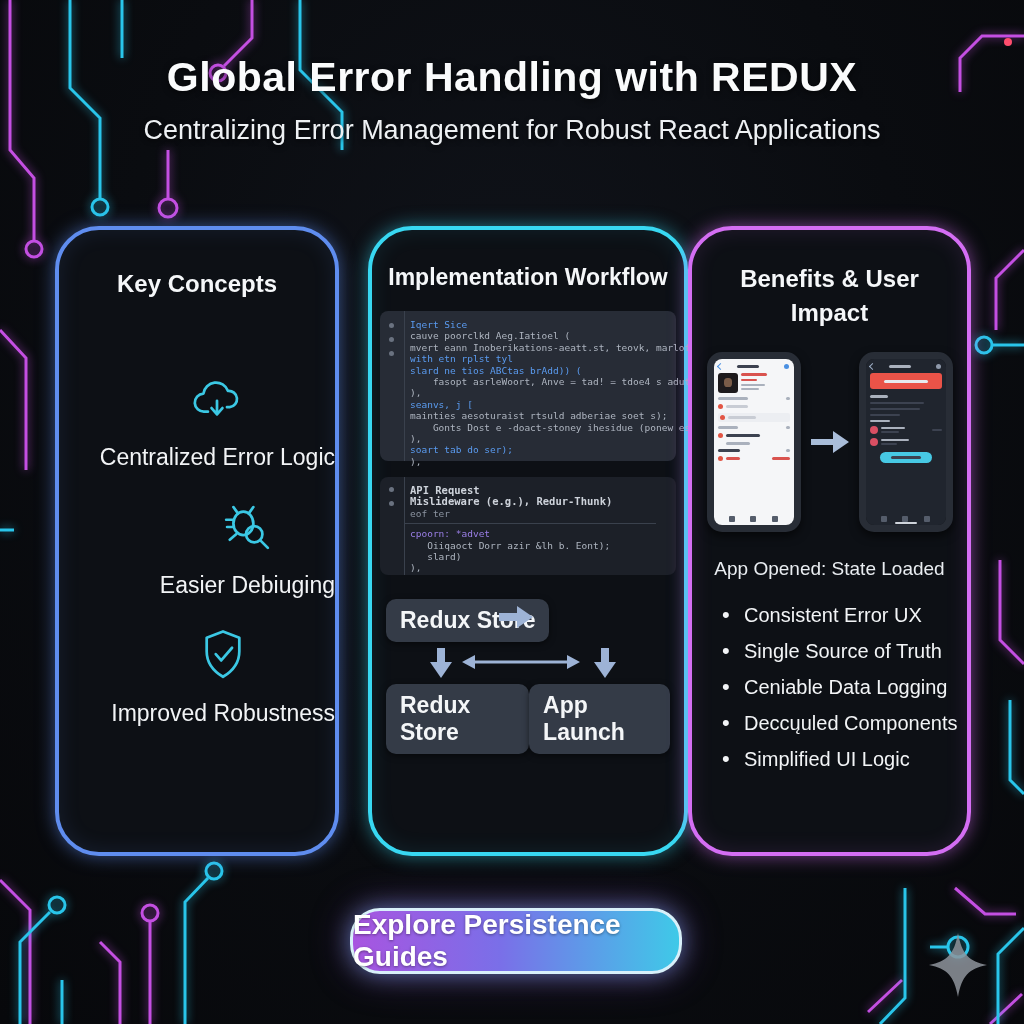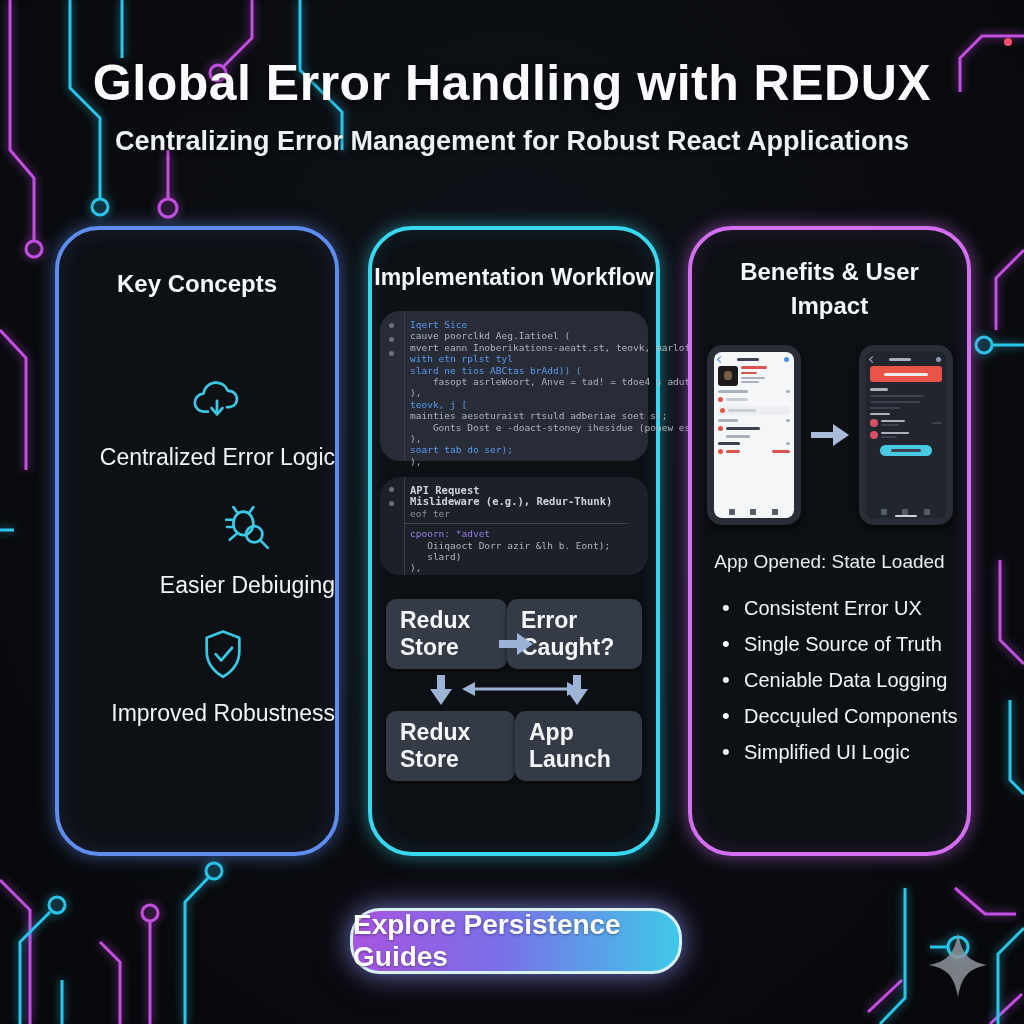--- a/index.html
+++ b/index.html
@@ -5,42 +5,42 @@
   html,body{margin:0;padding:0;background:#05060a;}
   .canvas{position:relative;width:1024px;height:1024px;overflow:hidden;
     background:radial-gradient(ellipse at 50% 35%, #10131a 0%, #0a0c10 55%, #07080b 100%);
     font-family:"Liberation Sans", sans-serif;color:#f2f4f6;}
   .bg-svg{position:absolute;inset:0;z-index:0;}
   .glow-m{filter:drop-shadow(0 0 5px rgba(196,79,226,.75));}
   .glow-c{filter:drop-shadow(0 0 5px rgba(41,197,234,.75));}
 
   
   .hdr{position:absolute;left:0;top:54px;width:100%;text-align:center;z-index:2;}
-  .hdr h1{margin:0;font-size:50px;font-weight:bold;letter-spacing:.5px;color:#fafbfc;text-shadow:0 2px 6px rgba(0,0,0,.6);}
-  .hdr h2{margin:14px 0 0 0;font-size:27px;font-weight:700;color:#eef1f4;text-shadow:0 2px 5px rgba(0,0,0,.6);}
+  .hdr h1{margin:0;font-size:41px;font-weight:bold;letter-spacing:.5px;color:#fafbfc;text-shadow:0 2px 6px rgba(0,0,0,.6);}
+  .hdr h2{margin:14px 0 0 0;font-size:27px;font-weight:400;color:#eef1f4;text-shadow:0 2px 5px rgba(0,0,0,.6);}
 
   
   .panel{position:absolute;top:226px;height:630px;border-radius:44px;background:#0d1015;z-index:2;box-sizing:border-box;}
   .panel-1{left:55px;width:284px;border:4px solid #5f8def;box-shadow:0 0 18px rgba(95,141,239,.55), inset 0 0 22px rgba(95,141,239,.12);}
-  .panel-2{left:368px;width:292px;border:4px solid #38d8f2;box-shadow:0 0 18px rgba(56,216,242,.5), inset 0 0 22px rgba(56,216,242,.1);}
+  .panel-2{left:368px;width:320px;border:4px solid #38d8f2;box-shadow:0 0 18px rgba(56,216,242,.5), inset 0 0 22px rgba(56,216,242,.1);}
   .panel-3{left:688px;width:283px;border:4px solid #d46ef3;box-shadow:0 0 18px rgba(212,110,243,.55), inset 0 0 22px rgba(212,110,243,.12);}
   .panel h3{margin:0;text-align:center;font-size:24px;font-weight:bold;color:#f5f7f9;}
   .panel-1 h3{padding-top:40px;}
   .panel-2 h3{padding-top:34px;font-size:23px;}
-  .panel-3 h3{padding-top:25px;line-height:34px;}
+  .panel-3 h3{padding-top:32px;line-height:34px;}
 
   
   .kc-list{display:flex;flex-direction:column;align-items:flex-end;margin-top:72px;}
   .kc-item{display:flex;flex-direction:column;align-items:center;margin-bottom:27px;}
   .kc-item svg{width:58px;height:58px;margin-bottom:16px;}
   .kc-label{font-size:23px;font-weight:500;color:#f2f4f6;}
 
   
   .codewrap{margin:20px 8px 0 8px;}
-  .codeblock{position:relative;border-radius:20px;padding:8px 20px 8px 30px;box-sizing:border-box;}
+  .codeblock{position:relative;border-radius:8px;padding:8px 20px 8px 30px;box-sizing:border-box;}
   .cb1{background:#272c36;height:150px;margin-bottom:16px;}
   .cb2{background:#1c2028;height:98px;}
   .gutter{position:absolute;left:0;top:0;bottom:0;width:24px;border-right:1px solid #3a414d;}
   .gdot{position:absolute;left:9px;width:5px;height:5px;border-radius:50%;background:#6a7280;}
   .code-line{white-space:pre;font-family:"DejaVu Sans Mono", monospace;font-size:9.5px;line-height:11.4px;color:#aeb5c0;}
   .cl-blue{color:#5a9bf0;}
   .cl-purple{color:#9b7fe8;}
   .cl-light{color:#ced3db;font-weight:bold;font-size:10.5px;}
   .cl-dim{color:#8b93a0;}
   .cb2 .divider{border-top:1px solid #3a414d;margin:4px 0 4px -6px;}
@@ -196,21 +196,21 @@
             <span class="gdot" style="top:26px"></span>
             <span class="gdot" style="top:40px"></span>
         </div>
         <div class="code-line cl-blue">Iqert Sice</div>
         <div class="code-line">cauve poorclkd Aeg.Iatioel (</div>
         <div class="code-line">mvert eann Inoberikations-aeatt.st, teovk, marlofedtconv((</div>
         <div class="code-line cl-blue">with etn rplst tyl</div>
         <div class="code-line cl-blue">slard ne tios ABCtas brAdd)) (</div>
         <div class="code-line">    fasopt asrleWoort, Anve = tad! = tdoe4 s adutef.sttne);</div>
         <div class="code-line">),</div>
-        <div class="code-line cl-blue">teovk, j [</div>
+        <div class="code-line cl-blue">seanvs, j [</div>
         <div class="code-line">mainties aesoturaist rtsuld adberiae soet s);</div>
         <div class="code-line">    Gonts Dost e -doact-stoney ihesidue (ponew es.fg);</div>
         <div class="code-line">),</div>
         <div class="code-line cl-blue">soart tab do ser);</div>
         <div class="code-line">),</div>
       </div>
 
       <div class="codeblock cb2">
         <div class="gutter">
           <span class="gdot" style="top:10px"></span>
@@ -223,21 +223,20 @@
         <div class="code-line cl-purple">cpoorn: *advet</div>
         <div class="code-line">   Oiiqaoct Dorr azir &amp;lh b. Eont);</div>
         <div class="code-line">   slard)</div>
         <div class="code-line">),</div>
       </div>
     </div>
 
     <div class="flow">
       <div class="flow-row flow-top">
         <div class="fbox">Redux Store</div>
-        <div class="fbox">Error Caught?</div>
       </div>
       <div class="flow-mid">
         <svg class="arrow-right-inline" width="34" height="22">
           <polygon points="0,7 18,7 18,0 34,11 18,22 18,15 0,15" fill="#9db3d6"></polygon>
         </svg>
         <svg class="ad-left" width="22" height="30">
           <polygon points="7,0 15,0 15,14 22,14 11,30 0,14 7,14" fill="#9db3d6"></polygon>
         </svg>
         <svg class="ad-right" width="22" height="30">
           <polygon points="7,0 15,0 15,14 22,14 11,30 0,14 7,14" fill="#9db3d6"></polygon>

